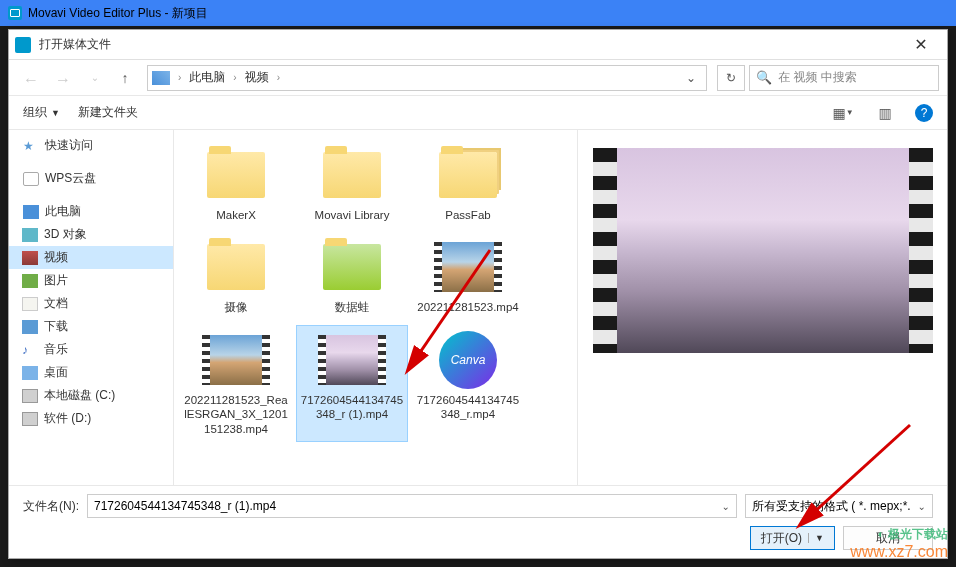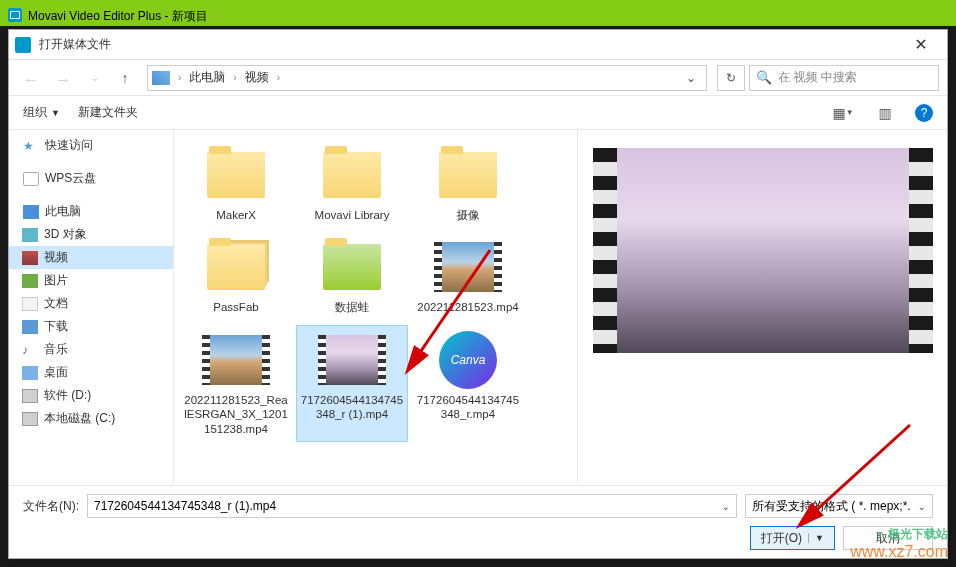--- a/index.html
+++ b/index.html
@@ -1,18 +1,18 @@
 <!DOCTYPE html>
 <html><head>
 <meta charset="utf-8">
 <style>
 * { margin: 0; padding: 0; box-sizing: border-box; font-family: "Microsoft YaHei", "Segoe UI", sans-serif; font-size: 12px; }
 body { background: #1a1a1a; width: 956px; height: 567px; position: relative; overflow: hidden; }
 
-.app-titlebar { background: #84cc16; height: 26px; display: flex; padding: 8px 8px; gap: 6px; }
+.app-titlebar { background: #3b82f6; height: 26px; display: flex; align-items: center; padding: 0 8px; gap: 6px; }
 .app-icon { width: 14px; height: 14px; background: #0099cc; border-radius: 2px; display: flex; align-items: center; justify-content: center; }
 .app-icon::before { content: ""; width: 8px; height: 6px; border: 1.5px solid white; border-radius: 1px; }
 
 .dialog { position: absolute; top: 29px; left: 8px; width: 940px; height: 530px; background: #fff; border: 1px solid #aaa; box-shadow: 2px 2px 8px rgba(0,0,0,0.3); display: flex; flex-direction: column; }
 
 .dialog-titlebar { height: 30px; display: flex; align-items: center; padding: 0 6px; border-bottom: 1px solid #e0e0e0; }
 .dialog-icon { width: 16px; height: 16px; background: #0099cc; border-radius: 2px; margin-right: 8px; }
 .dialog-title { flex: 1; color: #333; }
 .close-btn { width: 40px; height: 28px; display: flex; align-items: center; justify-content: center; font-size: 16px; color: #333; cursor: pointer; }
 
@@ -187,54 +187,54 @@
       <div class="tree-item child">
           <span class="ti-icon ic-music">♪</span>
           <span>音乐</span>
         </div>
       <div class="tree-item child">
           <span class="ti-icon ic-desk"></span>
           <span>桌面</span>
         </div>
       <div class="tree-item child">
           <span class="ti-icon ic-drive"></span>
+          <span>本地磁盘 (C:)</span>
+        </div>
+      <div class="tree-item child">
+          <span class="ti-icon ic-drive"></span>
           <span>软件 (D:)</span>
-        </div>
-      <div class="tree-item child">
-          <span class="ti-icon ic-drive"></span>
-          <span>本地磁盘 (C:)</span>
         </div>
       <div style="height:10px"></div>
     </div>
 
     <div class="file-area">
       <div class="file-grid">
         <div class="file-item">
             <div class="file-thumb">
               <div class="folder-ic"></div>
             </div>
             <div class="file-name">MakerX</div>
           </div>
         <div class="file-item">
             <div class="file-thumb">
               <div class="folder-ic"></div>
             </div>
             <div class="file-name">Movavi Library</div>
           </div>
         <div class="file-item">
             <div class="file-thumb">
+              <div class="folder-ic folder-sub"></div>
+            </div>
+            <div class="file-name">PassFab</div>
+          </div>
+        <div class="file-item">
+            <div class="file-thumb">
               <div class="folder-ic"></div>
             </div>
             <div class="file-name">摄像</div>
-          </div>
-        <div class="file-item">
-            <div class="file-thumb">
-              <div class="folder-ic folder-sub"></div>
-            </div>
-            <div class="file-name">PassFab</div>
           </div>
         <div class="file-item">
             <div class="file-thumb">
               <div class="folder-ic folder-frog"></div>
             </div>
             <div class="file-name">数据蛙</div>
           </div>
         <div class="file-item">
             <div class="file-thumb">
               <div class="vid-thumb">

